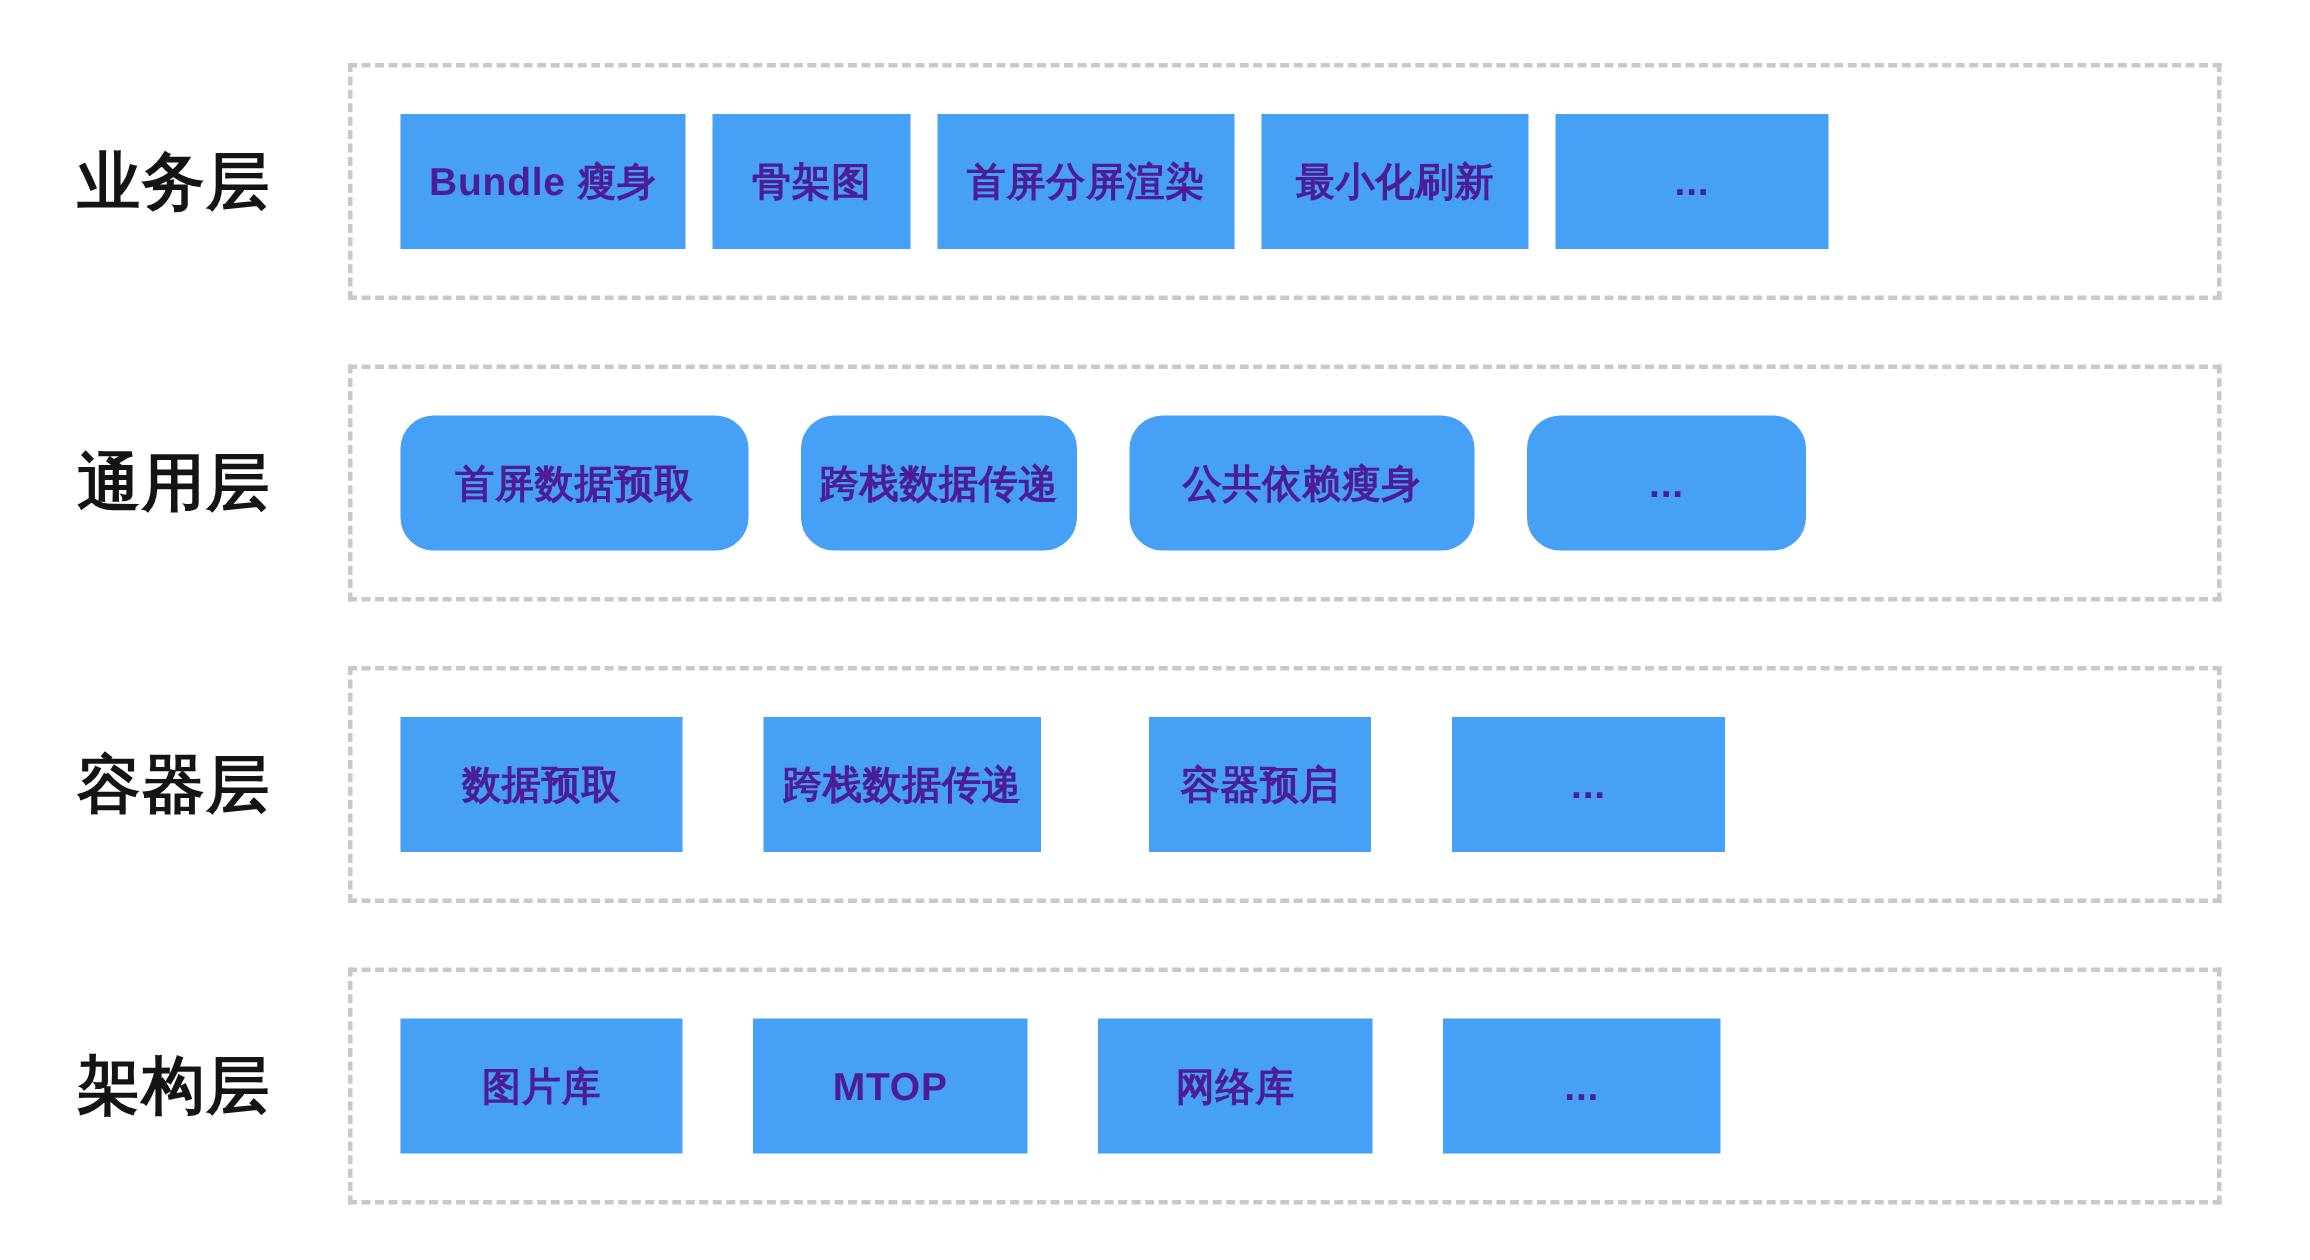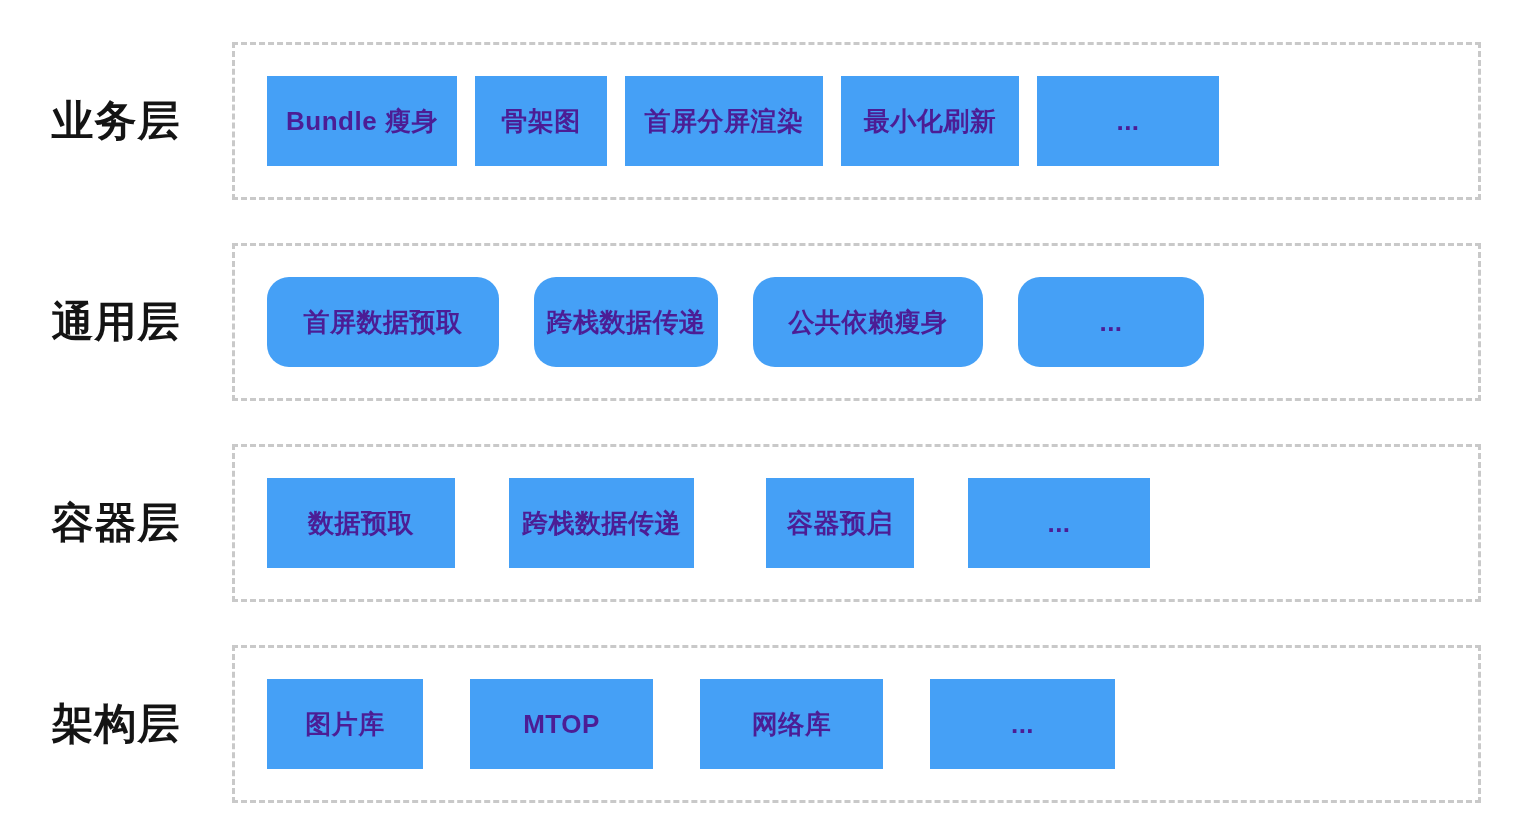--- a/index.html
+++ b/index.html
@@ -117,21 +117,21 @@
         </div>
       <div class="feature-box" style="width:182px">
           <span>...</span>
         </div>
     </div>
   </section>
 
   <section class="layer row-4">
     <div class="layer-label">架构层</div>
     <div class="layer-container">
-      <div class="feature-box" style="width:156px">
+      <div class="feature-box" style="width:188px">
           <span>图片库</span>
         </div>
       <div class="feature-box" style="width:183px">
           <span>MTOP</span>
         </div>
       <div class="feature-box" style="width:183px">
           <span>网络库</span>
         </div>
       <div class="feature-box" style="width:185px">
           <span>...</span>

